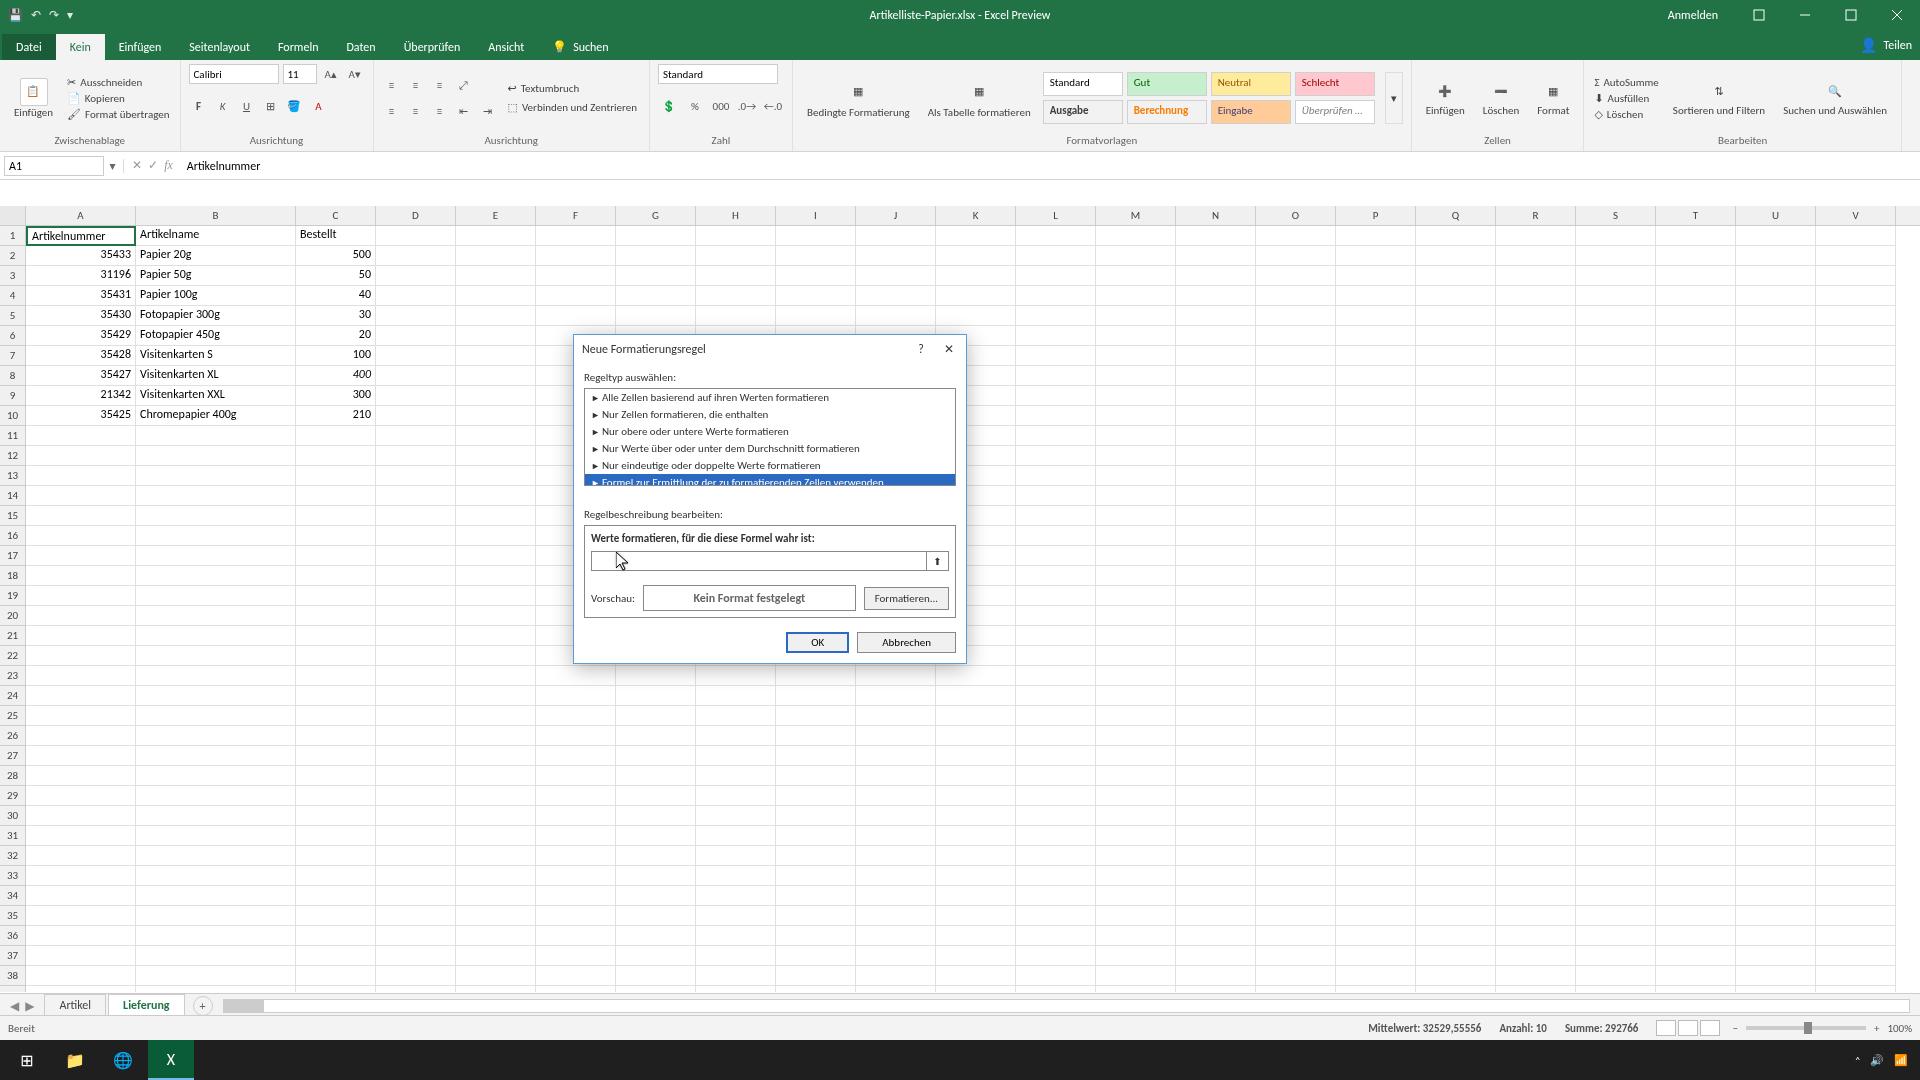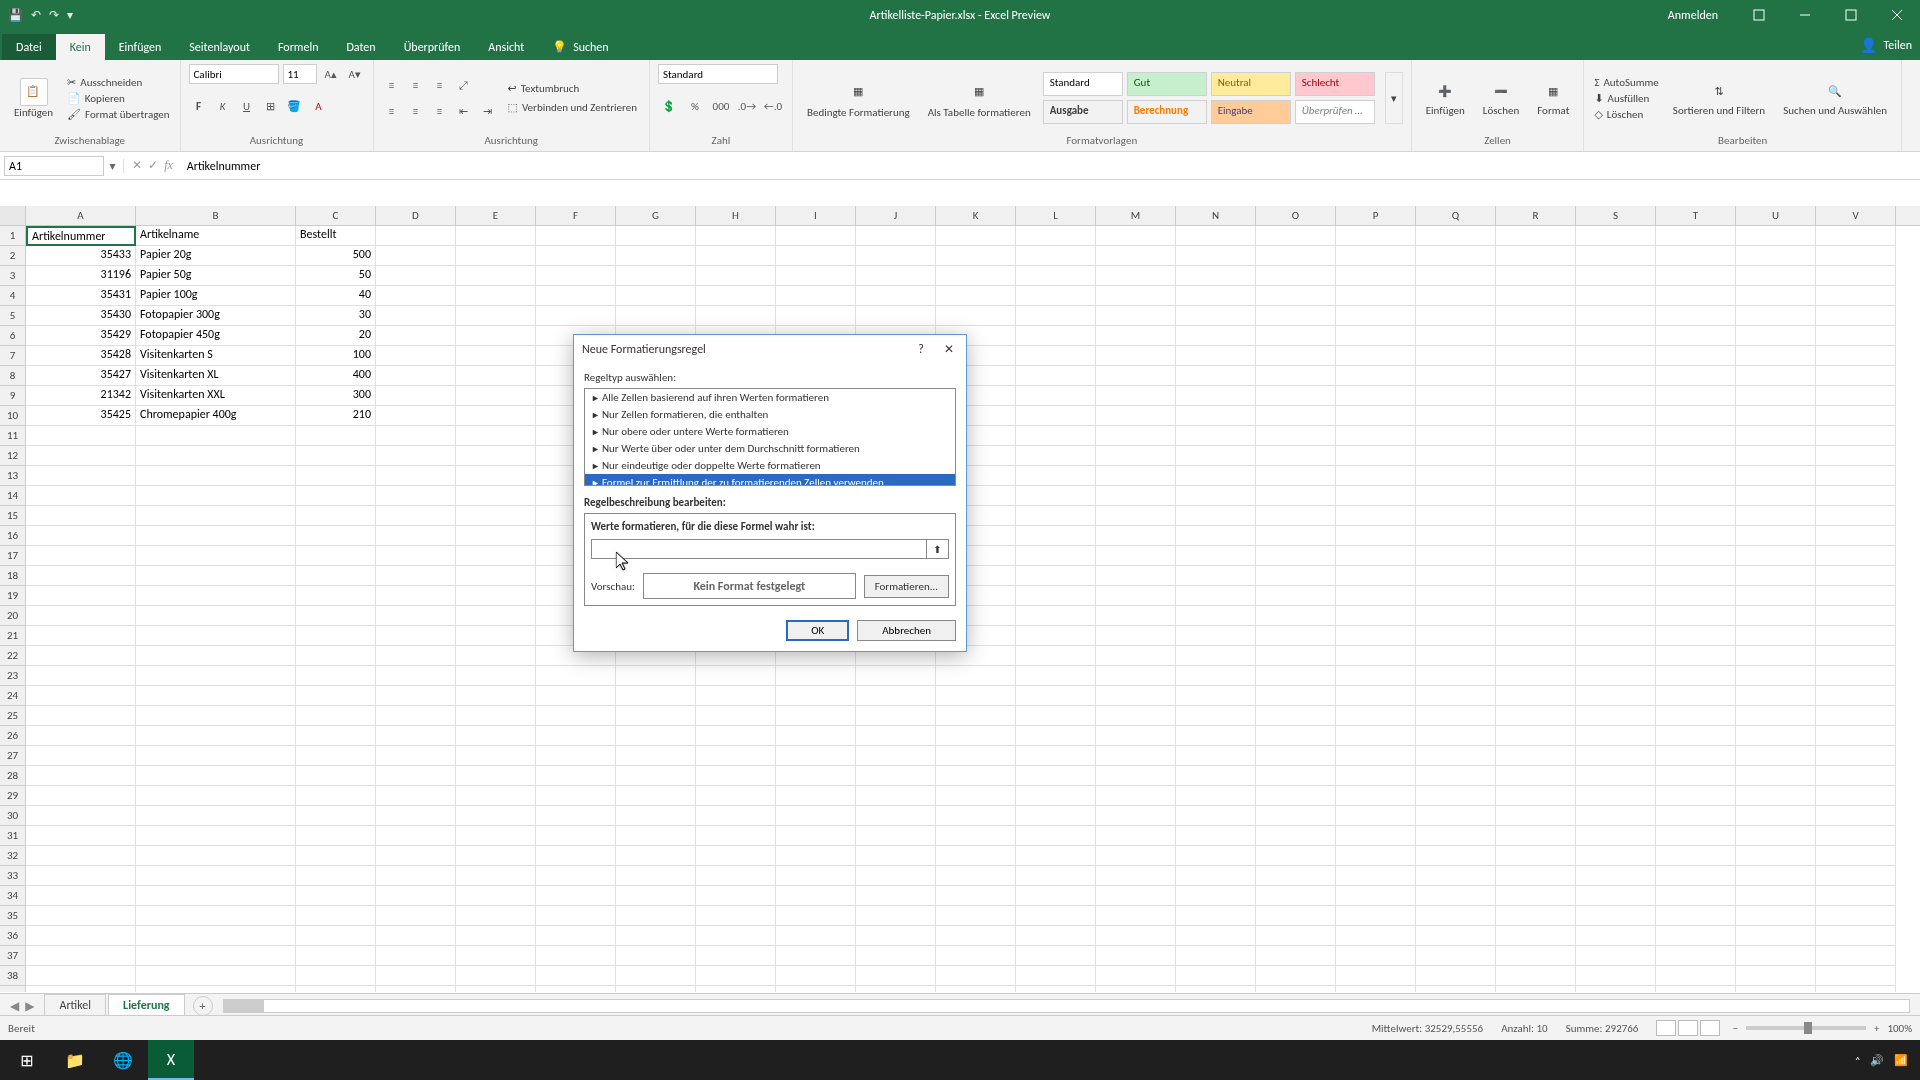--- a/index.html
+++ b/index.html
@@ -101,21 +101,21 @@
 .sheettabs { position: absolute; bottom: 40px; left:0; right:0; height: 24px; border-top: 1px solid #ccc; display:flex; align-items:center; background:#f3f3f3; font-size:12px;}
 .sheettabs .nav { display:flex; gap:6px; padding:0 10px; color:#888;}
 .sheettabs .stab { padding:3px 14px; border:1px solid #ccc; border-bottom:none; background:#f3f3f3; margin-right:2px; color:#444;}
 .sheettabs .stab.active { background:#fff; font-weight:bold; border-bottom:2px solid #217346; color:#217346;}
 .sheettabs .addsheet { width:20px; height:20px; border:1px solid #ccc; border-radius:50%; display:flex;align-items:center;justify-content:center; margin-left:6px; color:#666;}
 .sheettabs .hscroll { flex:1; margin:0 10px; height:14px; border:1px solid #ccc; background:#fff; position:relative;}
 .sheettabs .hscroll .thumb{ position:absolute; left:0; width:40px; height:12px; background:#ccc;}
 
 
 .statusbar { position:absolute; bottom:0; left:0; right:0; height:25px; background:#f3f3f3; border-top:1px solid #ccc; display:flex; align-items:center; font-size:11px; color:#555; padding:0 8px;}
-.statusbar .status-stats { margin-left:auto; display:flex; gap:18px; margin-right:18px;}
+.statusbar .status-stats { margin-left:auto; display:flex; gap:18px; margin-right:18px;font-weight:bold;}
 .statusbar .viewbtns { display:flex; gap:2px; margin-right:12px;}
 .statusbar .viewbtns div{ width:20px; height:16px; border:1px solid #bbb; background:#fff;}
 .statusbar .zoomslider { width:120px; height:4px; background:#ccc; margin:0 8px; position:relative;}
 .statusbar .zoomslider .zthumb{ position:absolute; left:58px; top:-4px; width:8px; height:12px; background:#888;}
 
 
 .taskbar { position:absolute; bottom:0; left:0; right:0; height:40px; background:#1f1f1f; display:flex; align-items:center; padding:0 4px; gap:2px; visibility:hidden;}
 
 .statusbar{ bottom:40px;}
 .sheettabs{ bottom:63px;}
@@ -627,21 +627,21 @@
           <div class="cell" style="width: 80px;"></div>
           <div class="cell" style="width: 80px;"></div>
           <div class="cell" style="width: 80px;"></div>
           <div class="cell" style="width: 80px;"></div>
           <div class="cell" style="width: 80px;"></div>
           <div class="cell" style="width: 80px;"></div>
         </div>
         <div class="row">
           <div class="cell num" style="width: 110px;">35427</div>
           <div class="cell" style="width: 160px;">Visitenkarten XL</div>
-          <div class="cell num" style="width: 80px;">400</div>
+          <div class="cell num" style="width: 80px; font-style: italic;">400</div>
           <div class="cell" style="width: 80px;"></div>
           <div class="cell" style="width: 80px;"></div>
           <div class="cell" style="width: 80px;"></div>
           <div class="cell" style="width: 80px;"></div>
           <div class="cell" style="width: 80px;"></div>
           <div class="cell" style="width: 80px;"></div>
           <div class="cell" style="width: 80px;"></div>
           <div class="cell" style="width: 80px;"></div>
           <div class="cell" style="width: 80px;"></div>
           <div class="cell" style="width: 80px;"></div>
@@ -1461,21 +1461,21 @@
   <div class="dbody">
     <div class="seclabel">Regeltyp auswählen:</div>
     <div class="rulelist" id="rulelist">
         <div class="ritem">Alle Zellen basierend auf ihren Werten formatieren</div>
         <div class="ritem">Nur Zellen formatieren, die enthalten</div>
         <div class="ritem">Nur obere oder untere Werte formatieren</div>
         <div class="ritem">Nur Werte über oder unter dem Durchschnitt formatieren</div>
         <div class="ritem">Nur eindeutige oder doppelte Werte formatieren</div>
         <div class="ritem sel">Formel zur Ermittlung der zu formatierenden Zellen verwenden</div>
       </div>
-    <div class="seclabel" style="margin-top:10px;font-weight:bold;">Regelbeschreibung bearbeiten:</div>
+    <div class="seclabel" style="margin-top:22px;">Regelbeschreibung bearbeiten:</div>
     <div class="editbox">
       <div class="elabel">Werte formatieren, für die diese Formel wahr ist:</div>
       <div class="finput">
         <input value="" style="">
         <div class="pick">⬆</div>
       </div>
       <div class="previewrow">
         <div class="plabel">Vorschau:</div>
         <div class="pbox">Kein Format festgelegt</div>
         <div class="pbtn">Formatieren...</div>

